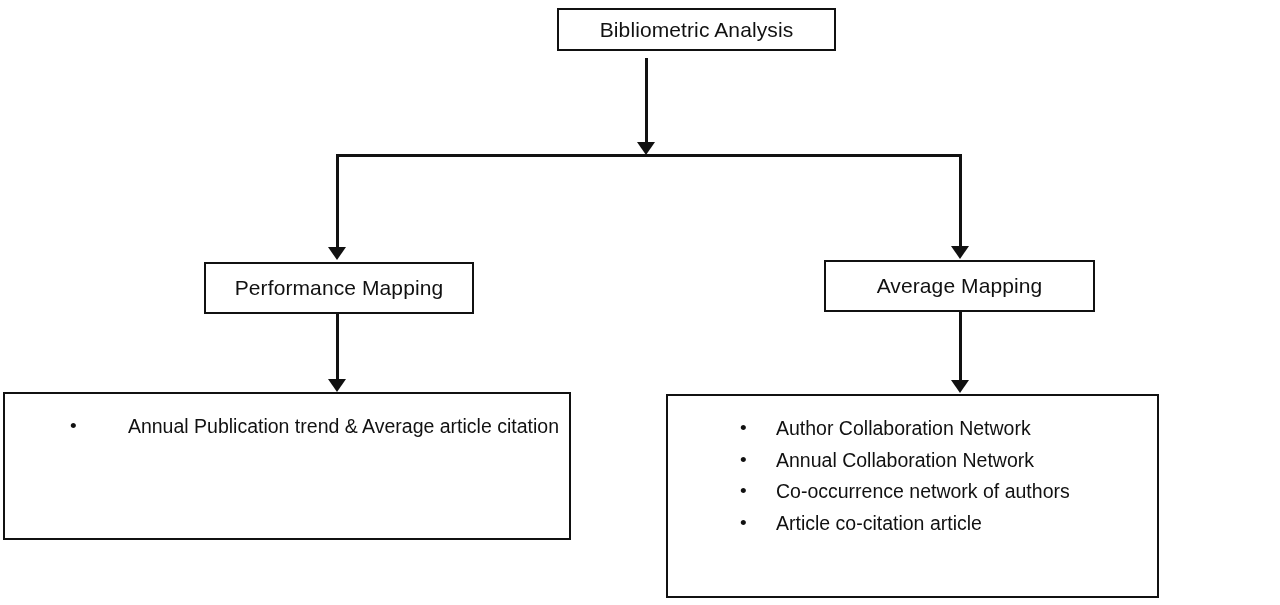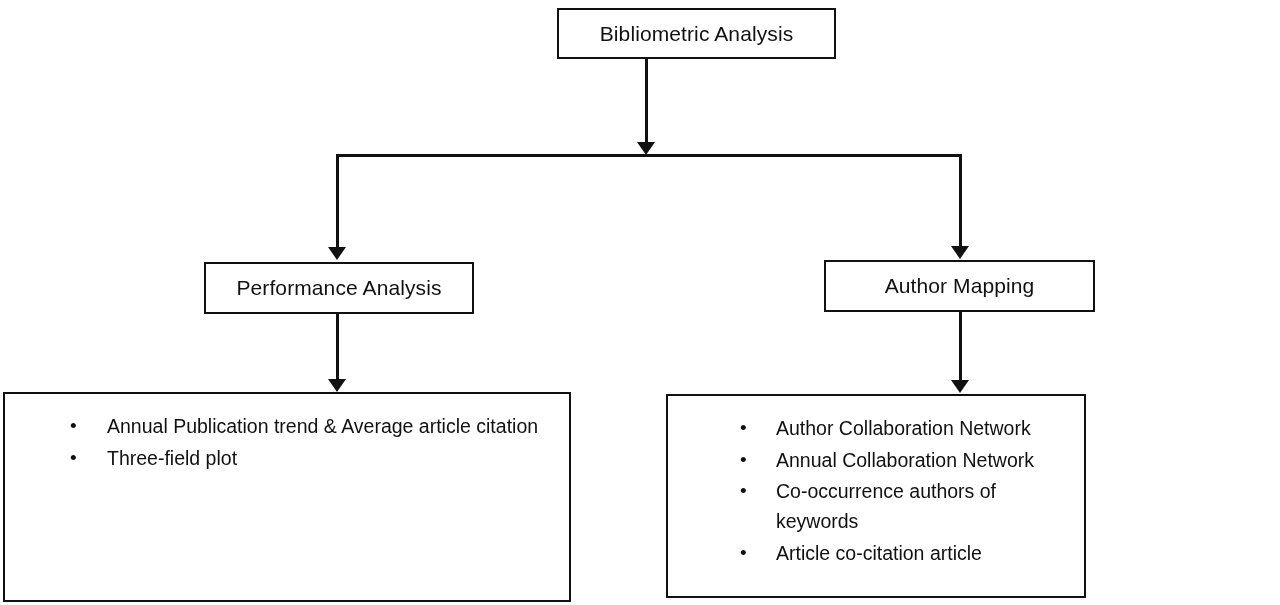--- a/index.html
+++ b/index.html
@@ -29,21 +29,21 @@
     font-size: 21px;
     line-height: 1.1;
     color: #111111;
     letter-spacing: 0.1px;
     white-space: nowrap;
   }
   #root-node {
     left: 557px;
     top: 8px;
     width: 279px;
-    height: 51px;
+    height: 43px;
   }
   #branch-left-node {
     left: 204px;
     top: 262px;
     width: 270px;
     height: 52px;
   }
   #branch-right-node {
     left: 824px;
     top: 260px;
@@ -54,26 +54,27 @@
     position: absolute;
     box-sizing: border-box;
     border: 2.5px solid #111111;
     background: #ffffff;
     padding: 18px 10px 10px 10px;
   }
   #list-box-left {
     left: 3px;
     top: 392px;
     width: 568px;
-    height: 210px;
+    height: 148px;
+    text-align: right;
   }
   #list-box-right {
     left: 666px;
     top: 394px;
-    width: 420px;
+    width: 493px;
     height: 204px;
   }
   .bullet-list {
     margin: 0;
     padding: 0;
     list-style: none;
   }
   .bullet-item {
     position: relative;
     font-size: 19.5px;
@@ -139,42 +140,41 @@
   <div class="arrow-head" id="conn-root-arrow"></div>
   <div class="connector h-line" id="conn-bus"></div>
 
   <div class="connector v-line" id="conn-left-stem"></div>
   <div class="arrow-head" id="conn-left-arrow"></div>
 
   <div class="connector v-line" id="conn-right-stem"></div>
   <div class="arrow-head" id="conn-right-arrow"></div>
 
   <div class="node-box" id="branch-left-node">
-    <span class="node-label">Performance Analysis</span>
+    <span class="node-label">Performance Mapping</span>
   </div>
 
   <div class="node-box" id="branch-right-node">
-    <span class="node-label">Author Mapping</span>
+    <span class="node-label">Average Mapping</span>
   </div>
 
   <div class="connector v-line" id="conn-left2-stem"></div>
   <div class="arrow-head" id="conn-left2-arrow"></div>
 
   <div class="connector v-line" id="conn-right2-stem"></div>
   <div class="arrow-head" id="conn-right2-arrow"></div>
 
   <div class="list-box" id="list-box-left">
     <ul class="bullet-list">
       <li class="bullet-item">Annual Publication trend &amp; Average article citation</li>
-      <li class="bullet-item">Three-field plot</li>
     </ul>
   </div>
 
   <div class="list-box" id="list-box-right">
     <ul class="bullet-list">
       <li class="bullet-item">Author Collaboration Network</li>
       <li class="bullet-item">Annual Collaboration Network</li>
-      <li class="bullet-item">Co-occurrence authors of keywords</li>
+      <li class="bullet-item">Co-occurrence network of authors</li>
       <li class="bullet-item">Article co-citation article</li>
     </ul>
   </div>
 
 </div>
 
 </body></html>

